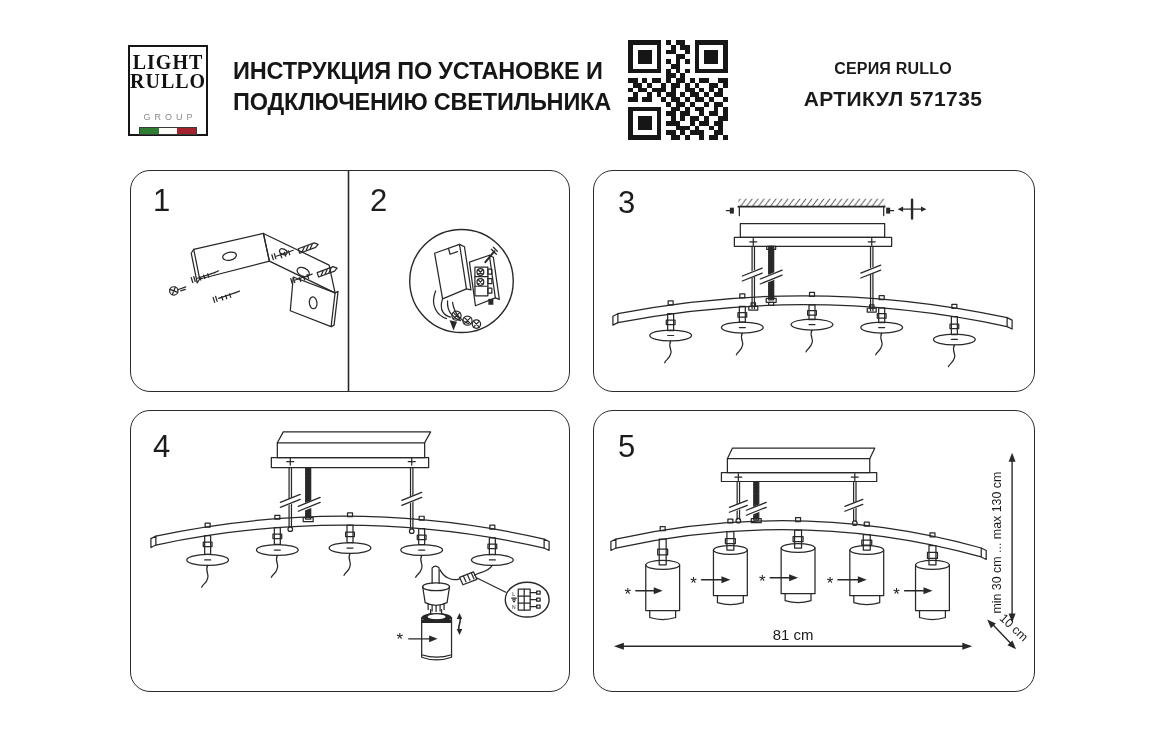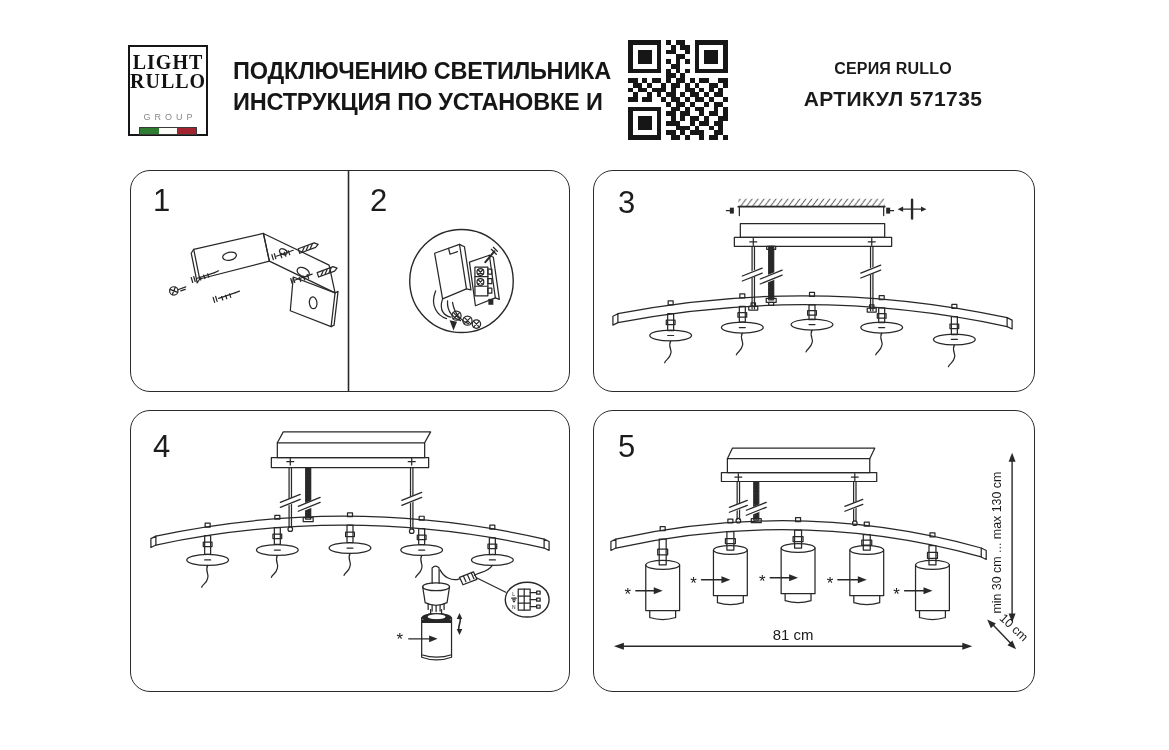--- a/index.html
+++ b/index.html
@@ -44,22 +44,22 @@
     <div class="w2">RULLO</div>
     <div class="w3">GROUP</div>
     <div class="flag">
       <i style="background: rgb(46, 125, 50);"></i>
       <i style="background: rgb(251, 251, 248);"></i>
       <i style="background: rgb(163, 36, 47);"></i>
     </div>
   </div>
 
   <div class="title">
+    <div>ИНСТРУКЦИЯ ПО УСТАНОВКЕ И</div>
     <div>ПОДКЛЮЧЕНИЮ СВЕТИЛЬНИКА</div>
-    <div>ИНСТРУКЦИЯ ПО УСТАНОВКЕ И</div>
   </div>
 
   <div class="qr">
       <i class="on"></i>
       <i class="on"></i>
       <i class="on"></i>
       <i class="on"></i>
       <i class="on"></i>
       <i class="on"></i>
       <i class="on"></i>

